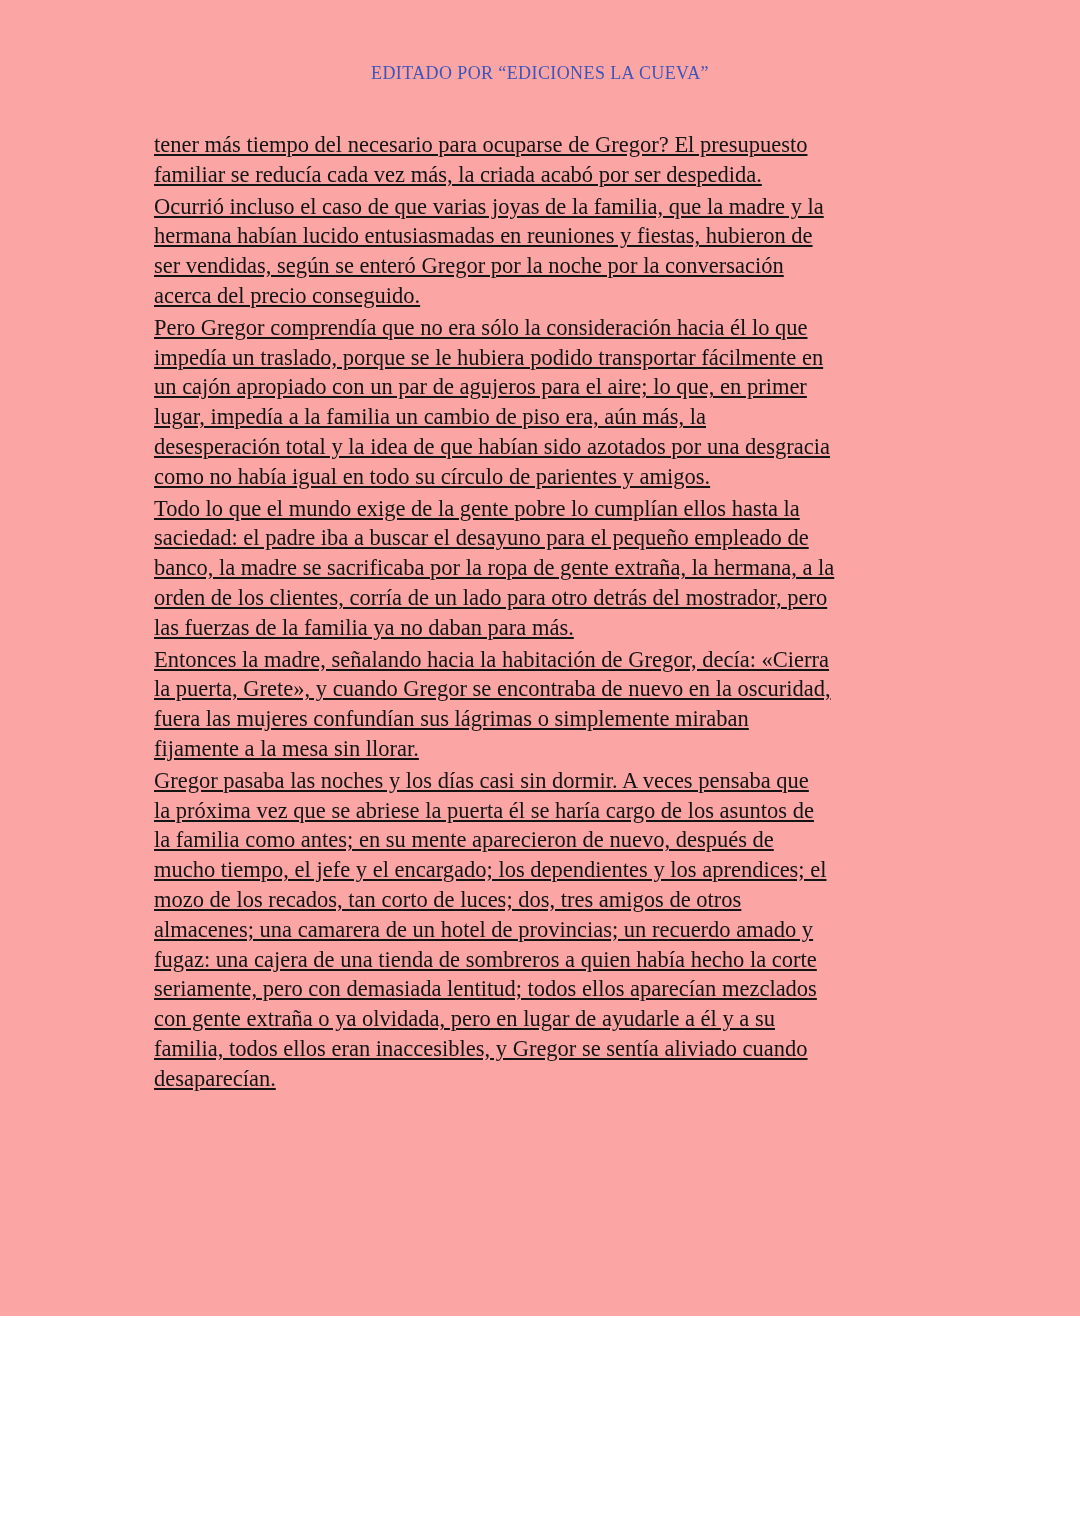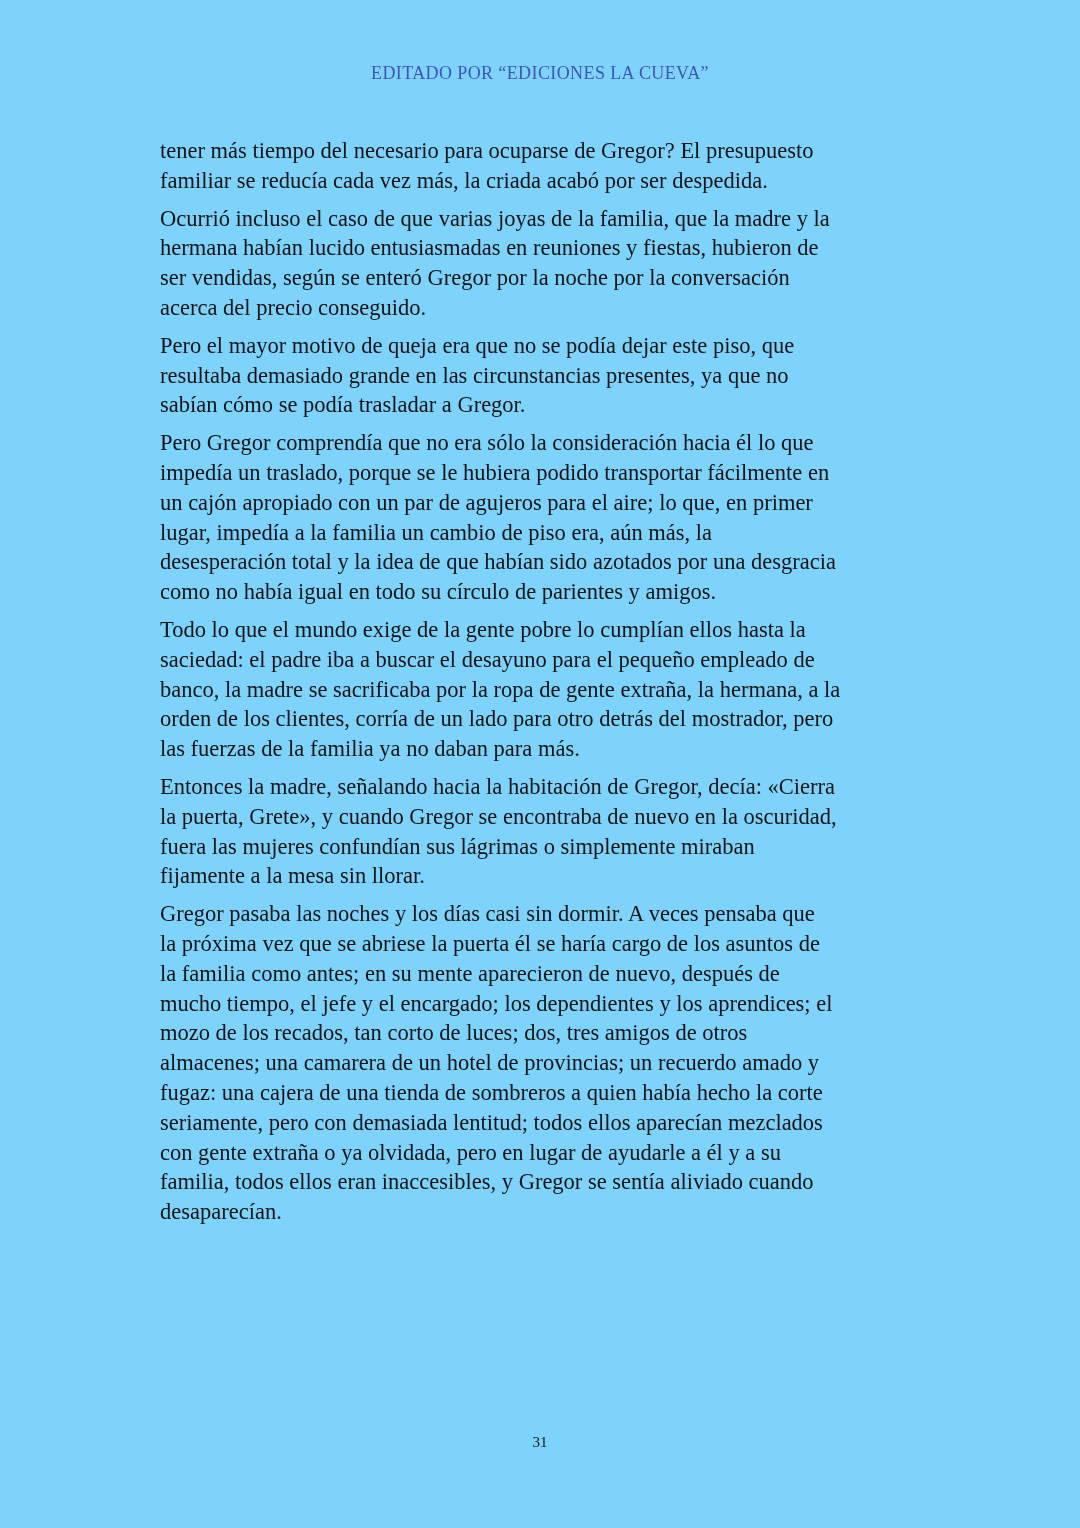--- a/index.html
+++ b/index.html
@@ -3,22 +3,22 @@
 <meta charset="utf-8">
 <style>
   html, body {
     margin: 0;
     padding: 0;
     background: #ffffff;
   }
   .page {
     position: relative;
     width: 1080px;
-    height: 1528px;
-    background: #7dd3fc;
+    height: 1316px;
+    background: #fca5a5;
     font-family: "Liberation Serif", "DejaVu Serif", serif;
     overflow: hidden;
   }
   .running-header {
     position: absolute;
     top: 63px;
     left: 0;
     width: 100%;
     text-align: center;
     font-size: 18px;
@@ -29,43 +29,43 @@
     position: absolute;
     top: 128px;
     left: 152px;
     width: 880px;
     font-size: 22.5px;
     line-height: 29.8px;
     color: #141414;
     text-align: left;
   }
   .body-text p {
-    margin: 8px;
+    margin: 2px;
     padding: 0;
+    text-decoration: underline;
   }
   .page-number {
     position: absolute;
     top: 1434px;
     left: 0;
     width: 100%;
     text-align: center;
     font-size: 15px;
     color: #141414;
   }
 </style>
 </head>
 <body>
 
 <div class="page">
   <div class="running-header" style="color: rgb(61, 85, 187);">EDITADO POR “EDICIONES LA CUEVA”</div>
 
   <div class="body-text" style="color: rgb(20, 20, 20);">
       <p>tener más tiempo del necesario para ocuparse de Gregor? El presupuesto<br>familiar se reducía cada vez más, la criada acabó por ser despedida.</p>
       <p>Ocurrió incluso el caso de que varias joyas de la familia, que la madre y la<br>hermana habían lucido entusiasmadas en reuniones y fiestas, hubieron de<br>ser vendidas, según se enteró Gregor por la noche por la conversación<br>acerca del precio conseguido.</p>
-      <p>Pero el mayor motivo de queja era que no se podía dejar este piso, que<br>resultaba demasiado grande en las circunstancias presentes, ya que no<br>sabían cómo se podía trasladar a Gregor.</p>
       <p>Pero Gregor comprendía que no era sólo la consideración hacia él lo que<br>impedía un traslado, porque se le hubiera podido transportar fácilmente en<br>un cajón apropiado con un par de agujeros para el aire; lo que, en primer<br>lugar, impedía a la familia un cambio de piso era, aún más, la<br>desesperación total y la idea de que habían sido azotados por una desgracia<br>como no había igual en todo su círculo de parientes y amigos.</p>
       <p>Todo lo que el mundo exige de la gente pobre lo cumplían ellos hasta la<br>saciedad: el padre iba a buscar el desayuno para el pequeño empleado de<br>banco, la madre se sacrificaba por la ropa de gente extraña, la hermana, a la<br>orden de los clientes, corría de un lado para otro detrás del mostrador, pero<br>las fuerzas de la familia ya no daban para más.</p>
       <p>Entonces la madre, señalando hacia la habitación de Gregor, decía: «Cierra<br>la puerta, Grete», y cuando Gregor se encontraba de nuevo en la oscuridad,<br>fuera las mujeres confundían sus lágrimas o simplemente miraban<br>fijamente a la mesa sin llorar.</p>
       <p>Gregor pasaba las noches y los días casi sin dormir. A veces pensaba que<br>la próxima vez que se abriese la puerta él se haría cargo de los asuntos de<br>la familia como antes; en su mente aparecieron de nuevo, después de<br>mucho tiempo, el jefe y el encargado; los dependientes y los aprendices; el<br>mozo de los recados, tan corto de luces; dos, tres amigos de otros<br>almacenes; una camarera de un hotel de provincias; un recuerdo amado y<br>fugaz: una cajera de una tienda de sombreros a quien había hecho la corte<br>seriamente, pero con demasiada lentitud; todos ellos aparecían mezclados<br>con gente extraña o ya olvidada, pero en lugar de ayudarle a él y a su<br>familia, todos ellos eran inaccesibles, y Gregor se sentía aliviado cuando<br>desaparecían.</p>
     </div>
 
   <div class="page-number">31</div>
 </div>
 
 </body></html>

